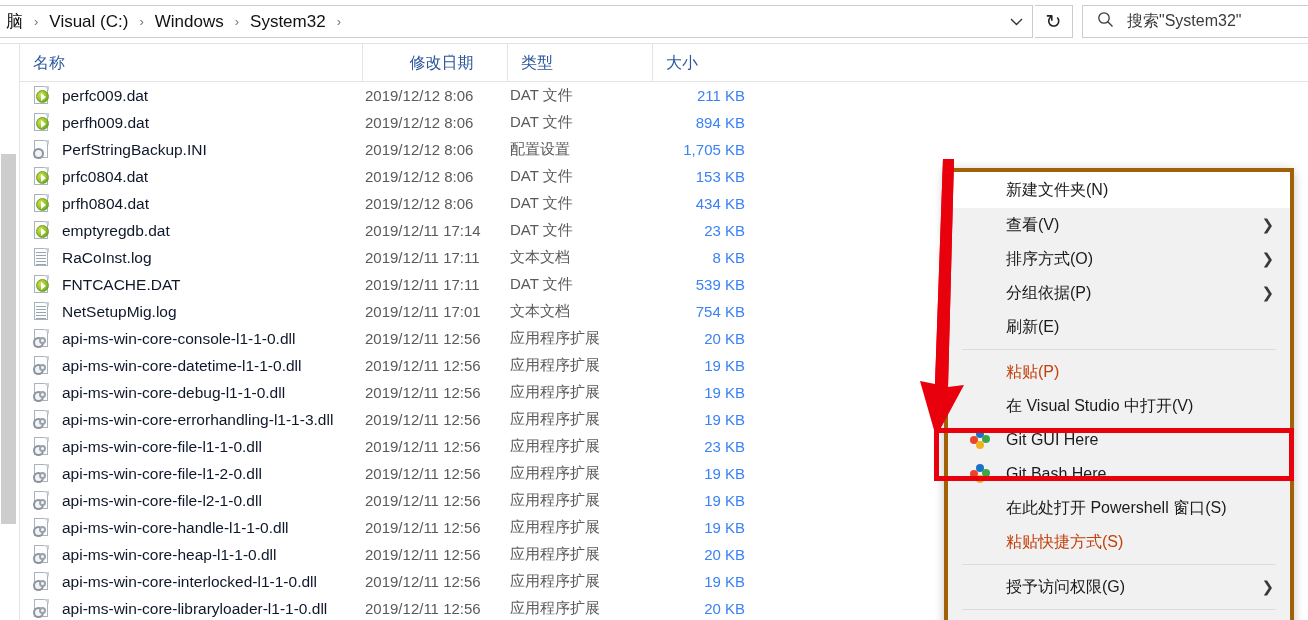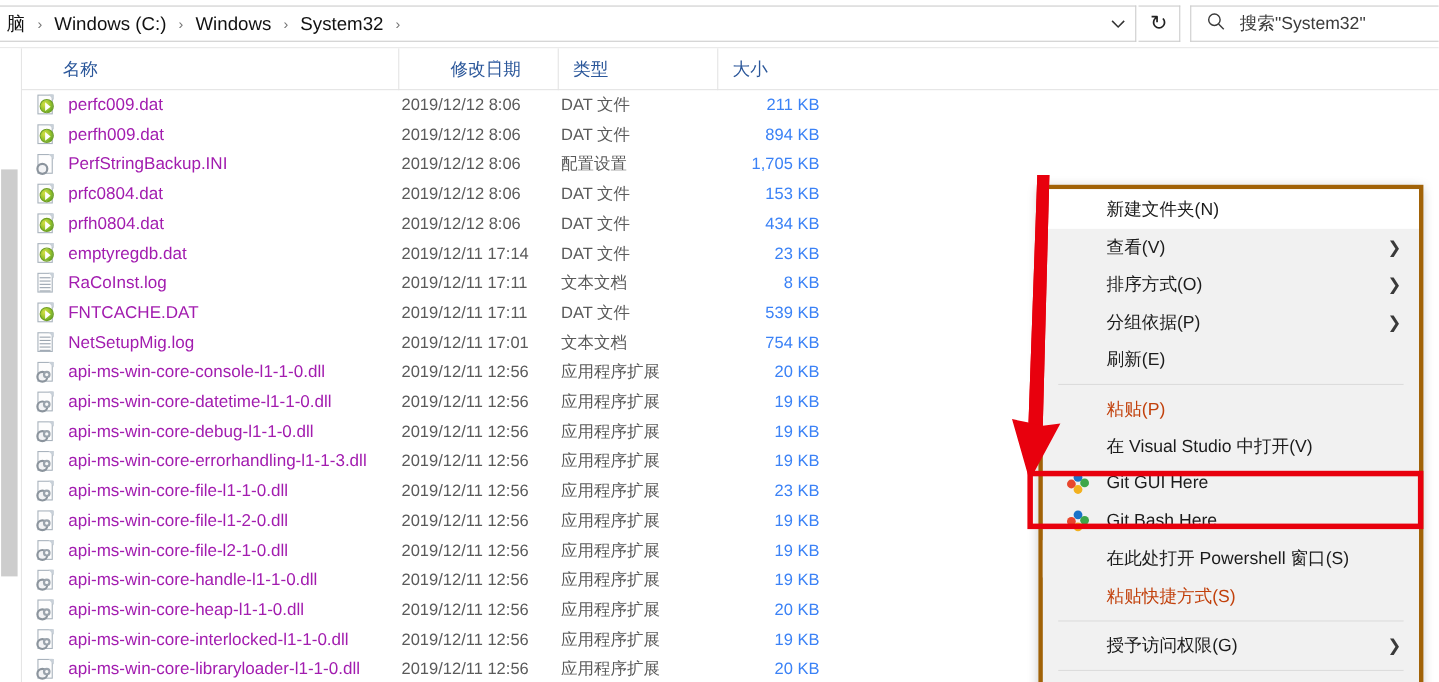--- a/index.html
+++ b/index.html
@@ -88,21 +88,21 @@
     position: absolute; font-size: 11px; color: #5a7fbd; top: 3px;
   }
 
   
   .filelist { position: absolute; left: 20px; top: 82px; width: 1288px; height: 538px; overflow: hidden; }
   .row {
     position: relative; height: 27px; display: flex; align-items: center;
     font-size: 15.5px; color: #1c1c1c;
   }
   .cell-icon { position: absolute; left: 12px; width: 22px; height: 20px; }
-  .cell-name { position: absolute; left: 42px; white-space: nowrap; color: #a21caf; }
+  .cell-name { position: absolute; left: 42px; white-space: nowrap; color: #0f172a; }
   .cell-date { position: absolute; left: 345px; color: #5a5a5a; font-size: 15px; white-space: nowrap; }
   .cell-type { position: absolute; left: 490px; color: #5a5a5a; font-size: 15px; white-space: nowrap; }
   .cell-size { position: absolute; left: 560px; width: 165px; text-align: right; color: #3b82f6; font-size: 15px; white-space: nowrap; }
 
   
   .ic { position: relative; width: 20px; height: 20px; display: block; }
   .ic .page {
     position: absolute; left: 2px; top: 0px; width: 14px; height: 18px;
     background: #fdfdfd; border: 1px solid #a9b3bd;
   }
@@ -187,21 +187,21 @@
 </head>
 <body>
 
 <div id="root">
 
   <div class="addressbar">
     <div class="abframe"></div>
     <div class="crumbs" id="crumbs">
         <span class="crumb">脑</span>
         <span class="crumb-sep">›</span>
-        <span class="crumb">Windows (C:)</span>
+        <span class="crumb">Visual (C:)</span>
         <span class="crumb-sep">›</span>
         <span class="crumb">Windows</span>
         <span class="crumb-sep">›</span>
         <span class="crumb">System32</span>
         <span class="crumb-sep">›</span>
       </div>
     <div class="ab-chevron">
       <svg width="13" height="8" viewBox="0 0 13 8">
           <path d="M1 1 L6.5 6.5 L12 1" stroke="#333" stroke-width="1.4" fill="none"></path>
         </svg>
@@ -226,21 +226,21 @@
       <svg width="12" height="13" viewBox="0 0 12 13">
           <path d="M1 1 L10 10 M1 5 L6 10" stroke="#444" stroke-width="1.6" fill="none"></path>
         </svg>
     </div>
   </div>
   <div class="rail-track">
     <div class="rail-thumb"></div>
   </div>
 
   <div class="colhead" id="colhead">
-      <div class="ch" style="left: 24px; width: 330px;">
+      <div class="ch" style="left: 0; width: 330px;">
         <span>名称</span>
       </div>
       <div class="ch" style="left: 342px; width: 145px; justify-content: center;">
         <span>修改日期</span>
         <span class="sortmark" style="left: 83px;">⌄</span>
       </div>
       <div class="ch" style="left: 632px; width: 100px;">
         <span>大小</span>
       </div>
       <div class="ch" style="left: 487px; width: 145px;">

